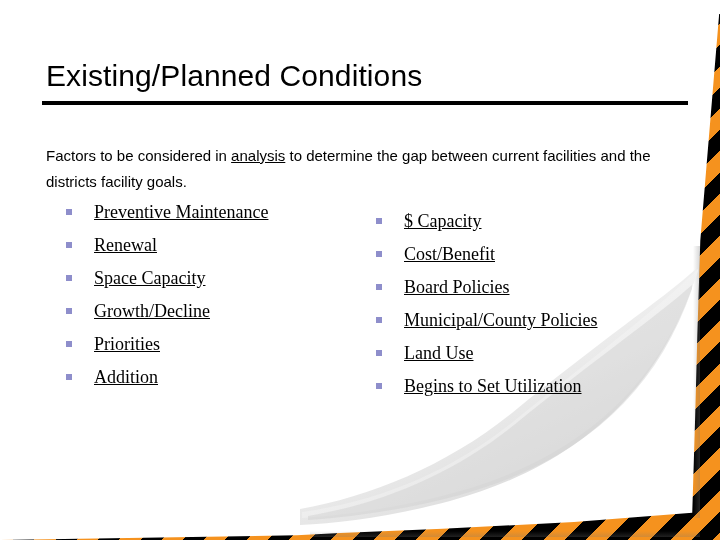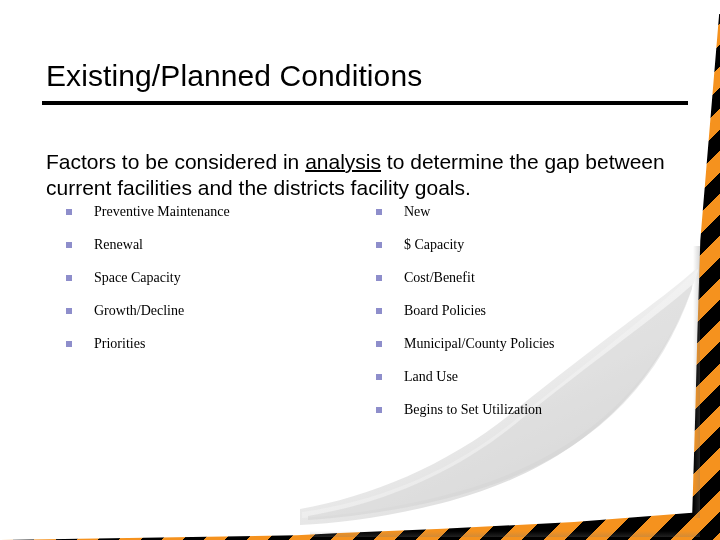--- a/index.html
+++ b/index.html
@@ -119,21 +119,21 @@
     height: 4px;
     background: #000000;
   }
 
   .lead {
     position: absolute;
     left: 46px;
     top: 114px;
     width: 634px;
     font-family: "Liberation Sans", sans-serif;
-    font-size: 21px;
+    font-size: 15px;
     line-height: 26px;
     color: #000000;
   }
   .lead u {
     text-decoration: underline;
     text-underline-offset: 1px;
   }
 
   .columns {
     position: absolute;
@@ -152,23 +152,24 @@
   ul.bullets {
     list-style: none;
     margin: 0;
     padding: 0;
   }
   ul.bullets li {
     position: relative;
     padding-left: 32px;
     margin: 0 0 9px 0;
     font-family: "Liberation Serif", serif;
-    font-size: 14px;
+    font-size: 18px;
     line-height: 24px;
     color: #000000;
+    text-decoration: underline;
   }
   ul.bullets li:last-child { margin-bottom: 0; }
 
   ul.bullets li .marker {
     position: absolute;
     left: 4px;
     top: 9px;
     width: 6px;
     height: 6px;
     background: #8e8ecb;
@@ -243,28 +244,31 @@
             <span class="marker"></span>
             <span class="bullet-text">Growth/Decline</span>
           </li>
           <li>
             <span class="marker"></span>
           </li>
           <li>
             <span class="marker"></span>
             <span class="bullet-text">Priorities</span>
           </li>
+          <li>
+            <span class="marker"></span>
+            <span class="bullet-text">Addition</span>
+          </li>
         </ul>
       </div>
 
       <div class="col col-right">
         <ul class="bullets">
           <li>
             <span class="marker"></span>
-            <span class="bullet-text">New</span>
           </li>
           <li>
             <span class="marker"></span>
             <span class="bullet-text">$ Capacity</span>
           </li>
           <li>
             <span class="marker"></span>
             <span class="bullet-text">Cost/Benefit</span>
           </li>
           <li>

